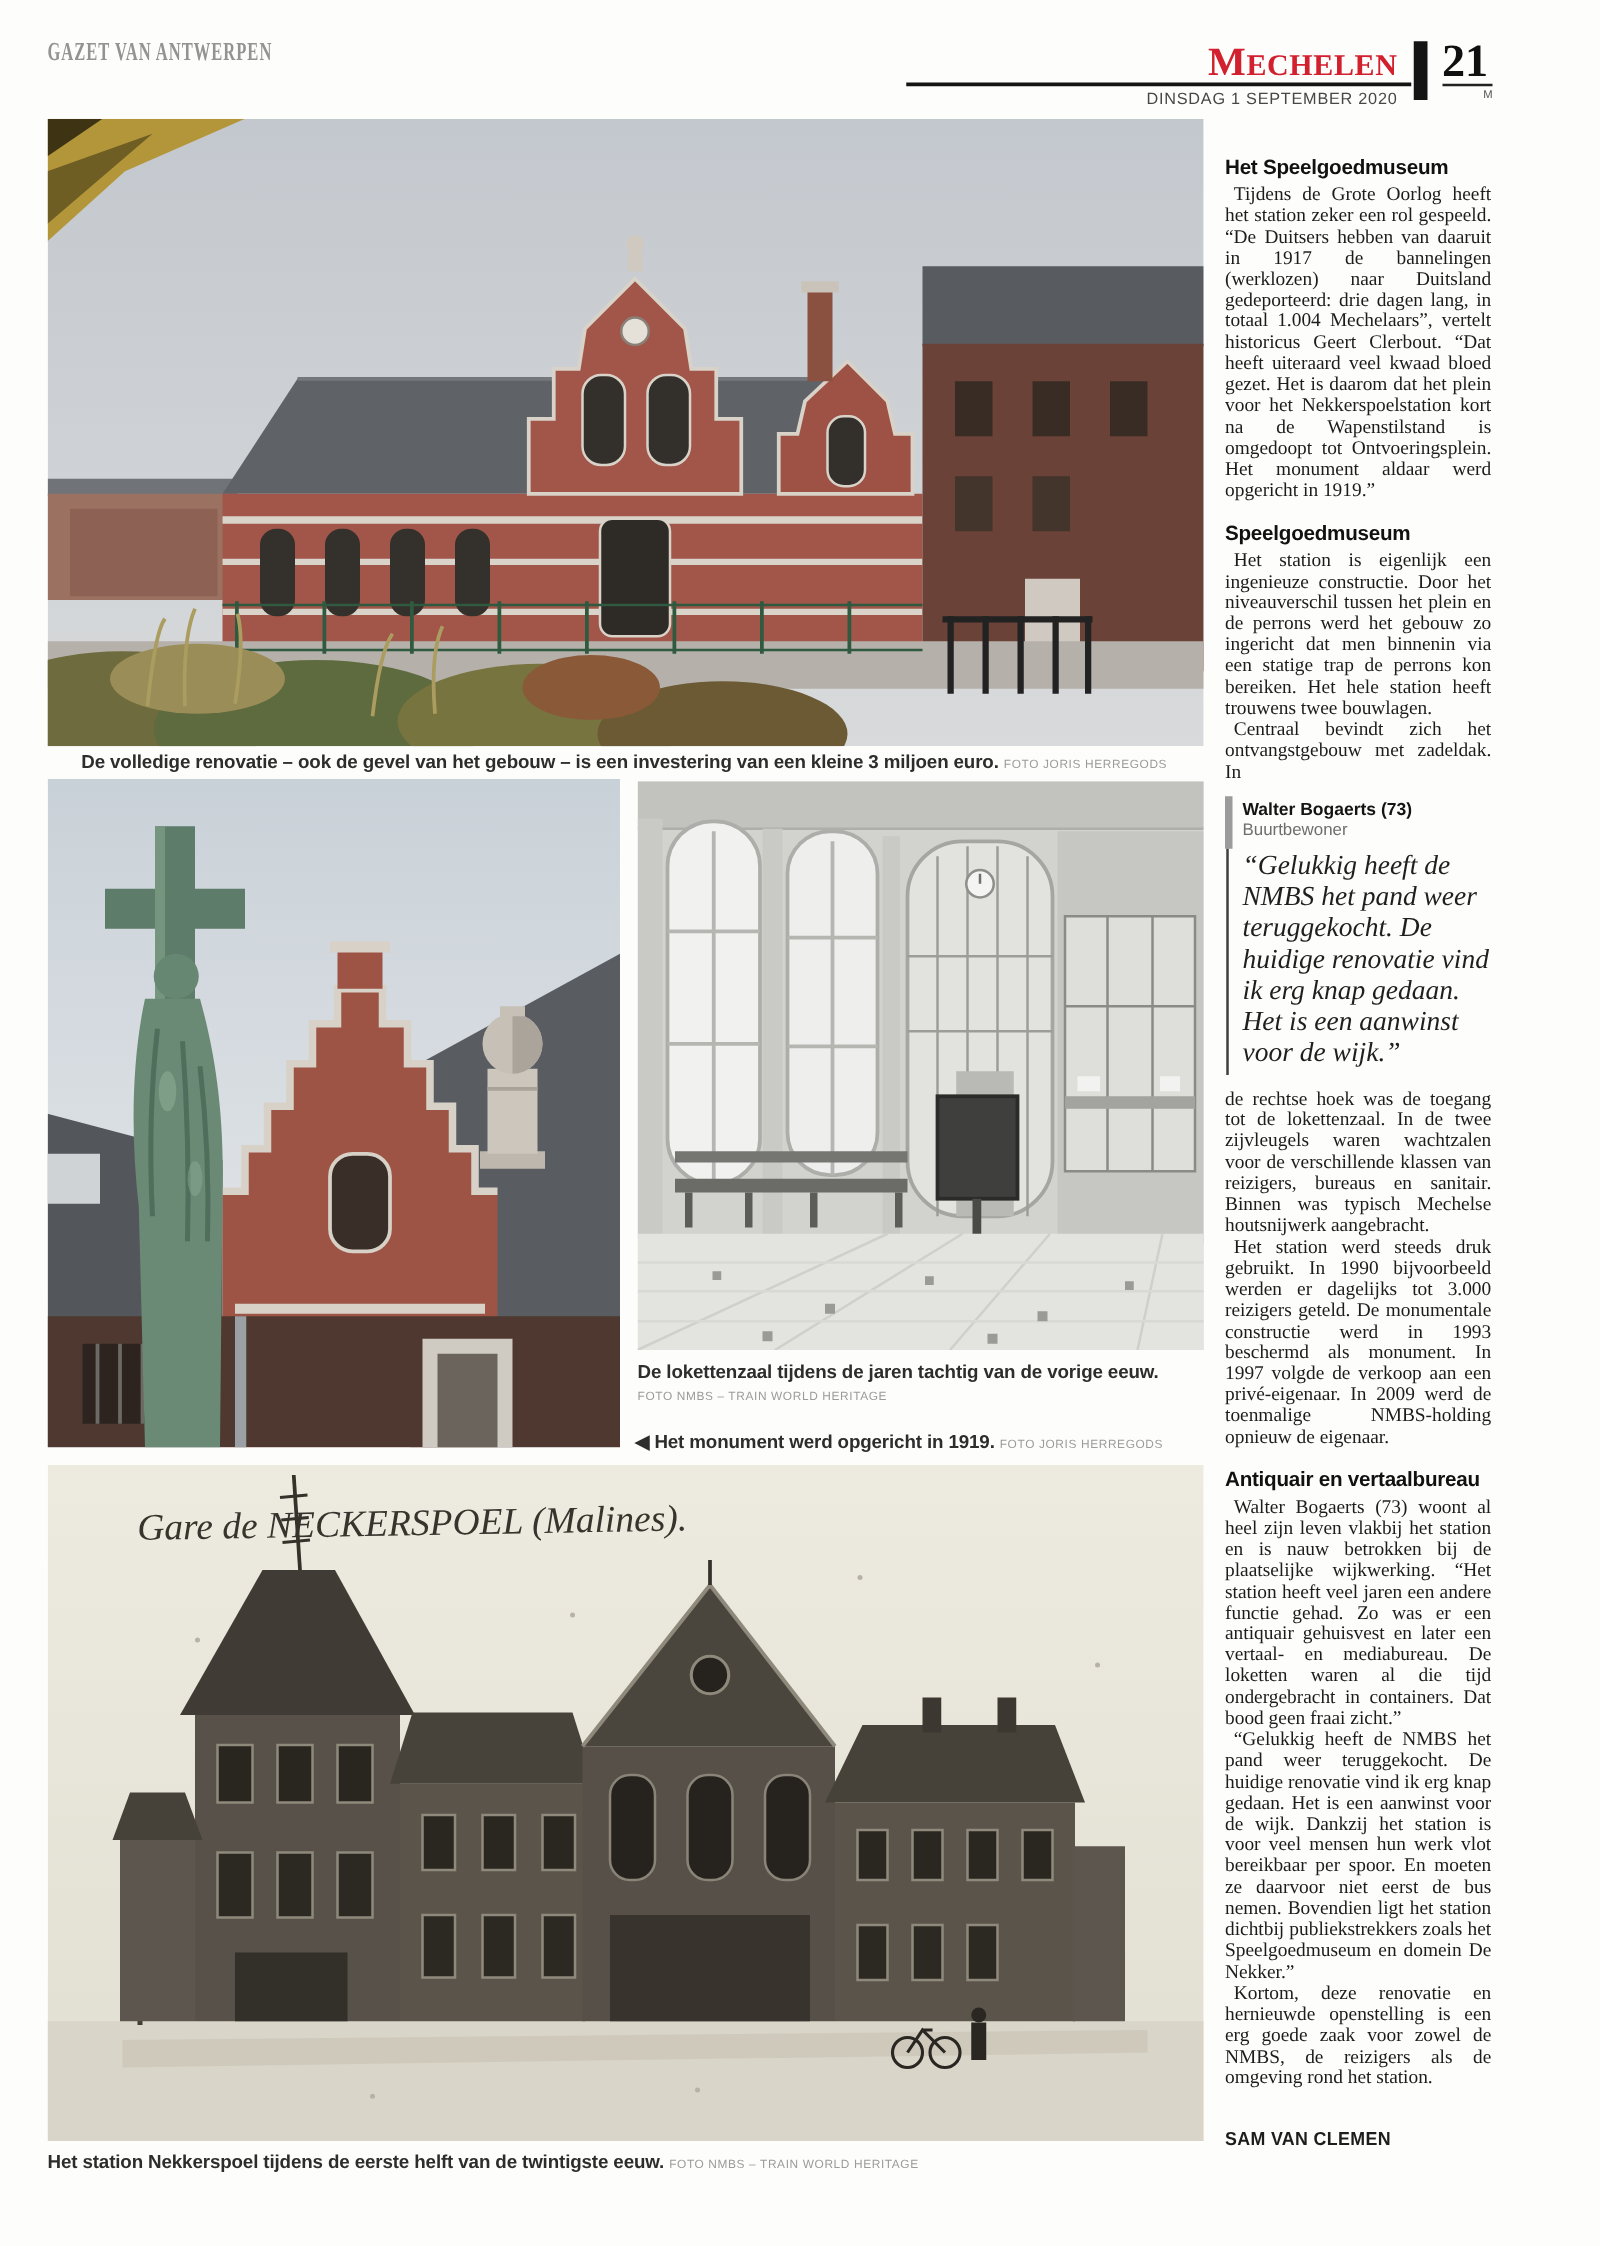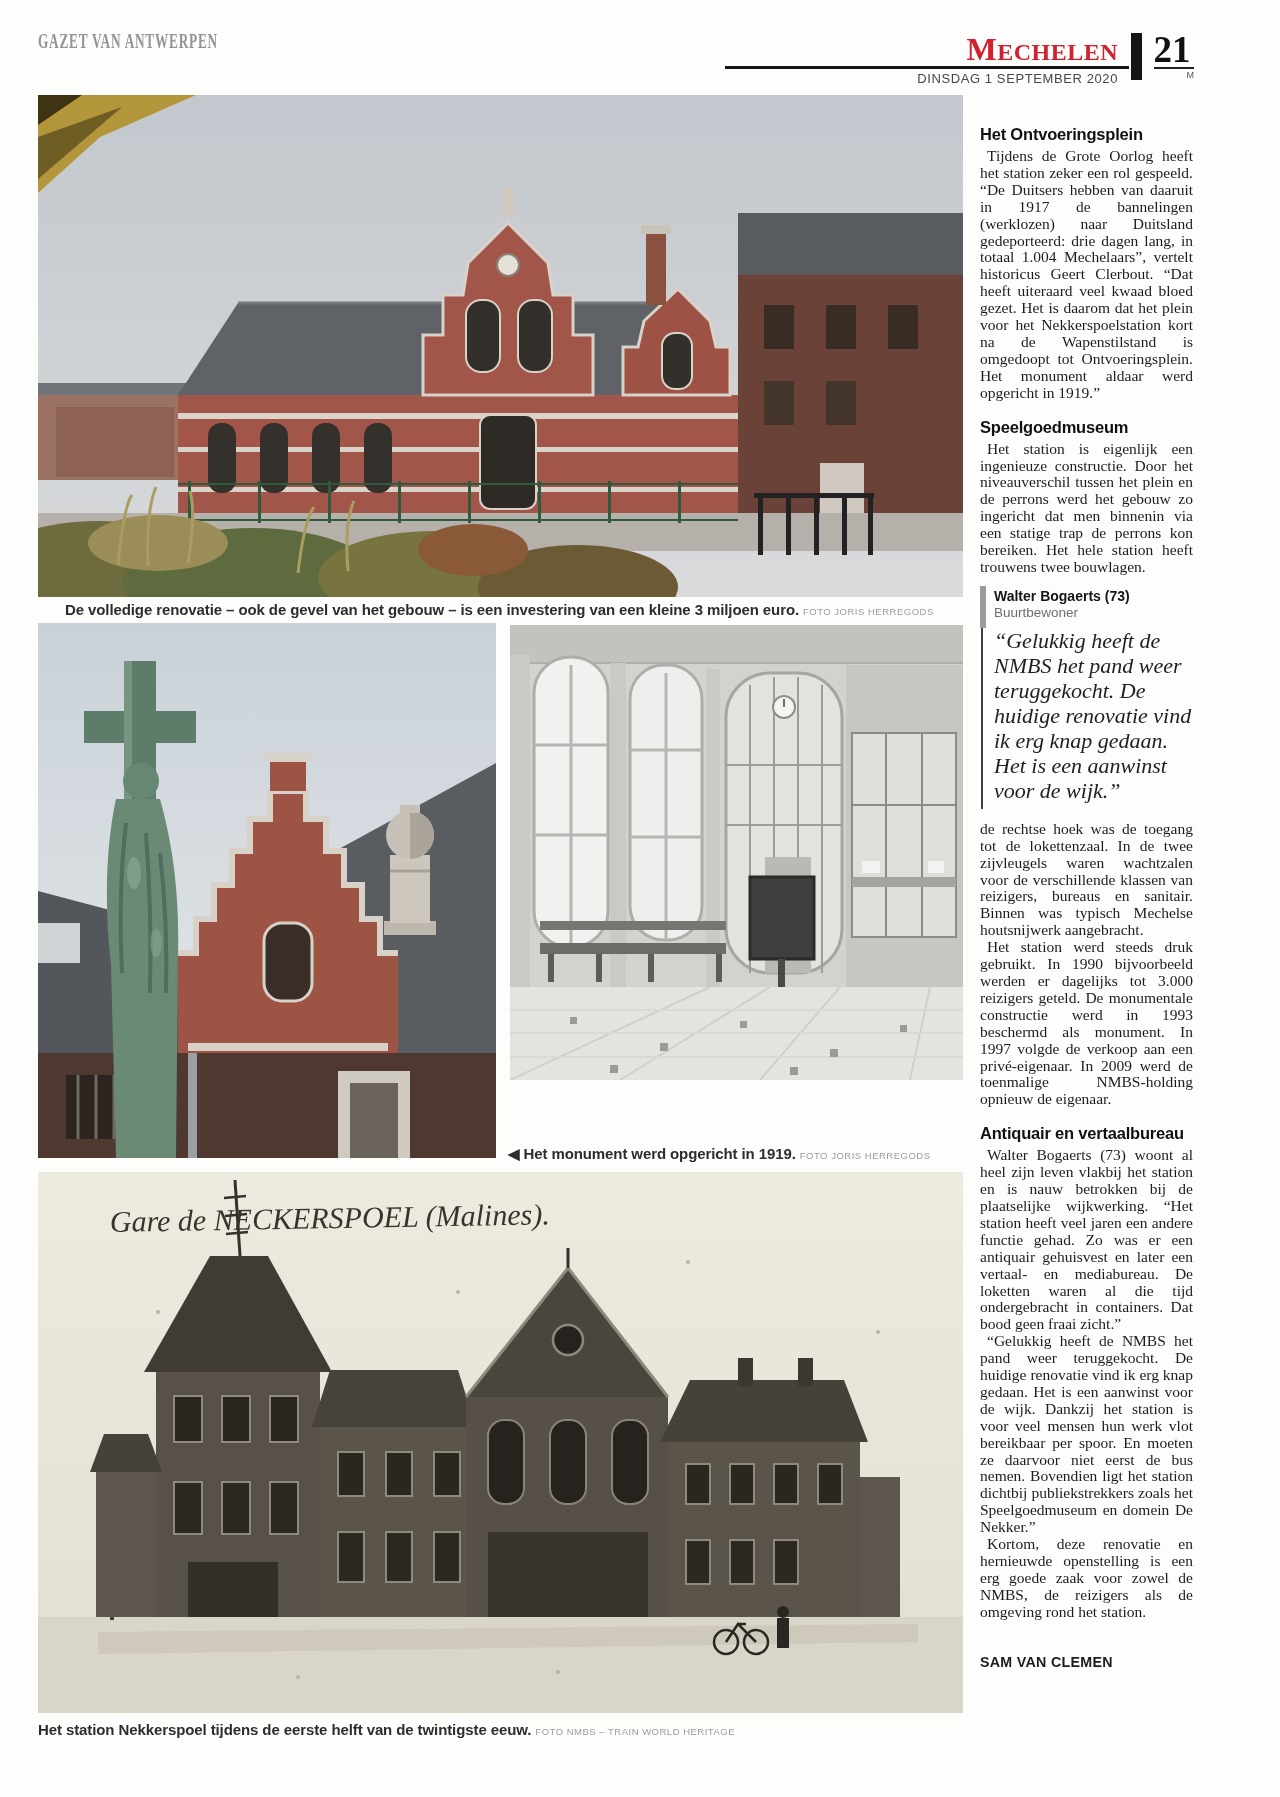--- a/index.html
+++ b/index.html
@@ -268,20 +268,24 @@
       <rect x="60" y="392" width="7" height="7" fill="#9a9a97"></rect>
       <rect x="150" y="418" width="8" height="8" fill="#9a9a97"></rect>
       <rect x="230" y="396" width="7" height="7" fill="#9a9a97"></rect>
       <rect x="320" y="424" width="8" height="8" fill="#9a9a97"></rect>
       <rect x="390" y="400" width="7" height="7" fill="#9a9a97"></rect>
       <rect x="100" y="440" width="8" height="8" fill="#9a9a97"></rect>
       <rect x="280" y="442" width="8" height="8" fill="#9a9a97"></rect>
     </svg>
   </div>
 
+  <div class="abs" style="left:510px;top:1088px;width:445px;">
+    <span class="caption">De lokettenzaal tijdens de jaren tachtig van de vorige eeuw.</span>
+    <span class="credit">FOTO NMBS – TRAIN WORLD HERITAGE</span>
+  </div>
 
   <div class="abs" style="left:508px;top:1144px;width:455px;">
     <span class="caption">◀ Het monument werd opgericht in 1919.</span>
     <span class="credit">FOTO JORIS HERREGODS</span>
   </div>
 
   <div class="abs photo" style="left:38px;top:1172px;width:925px;height:541px;">
     <svg width="925" height="541" viewBox="0 0 925 541">
       <defs>
         <linearGradient id="sky3" x1="0" y1="0" x2="0" y2="1">
@@ -364,25 +368,26 @@
       <circle cx="260" cy="505" r="2" fill="#b7b2a4"></circle>
     </svg>
   </div>
 
   <div class="abs" style="left:38px;top:1720px;width:920px;">
     <span class="caption">Het station Nekkerspoel tijdens de eerste helft van de twintigste eeuw.</span>
     <span class="credit">FOTO  NMBS – TRAIN WORLD HERITAGE</span>
   </div>
 
   <div class="abs article">
-    <h3 class="col-head">Het Ontvoeringsplein</h3>
+    <h3 class="col-head">Het Speelgoedmuseum</h3>
     <p class="bodyp">Tijdens de Grote Oorlog heeft het station zeker een rol gespeeld. “De Duitsers hebben van daaruit in 1917 de bannelingen (werklozen) naar Duitsland gedeporteerd: drie dagen lang, in totaal 1.004 Mechelaars”, vertelt historicus Geert Clerbout. “Dat heeft uiteraard veel kwaad bloed gezet. Het is daarom dat het plein voor het Nekkerspoelstation kort na de Wapenstilstand is omgedoopt tot Ontvoeringsplein. Het monument aldaar werd opgericht in 1919.”</p>
 
     <h3 class="col-head later">Speelgoedmuseum</h3>
     <p class="bodyp">Het station is eigenlijk een ingenieuze constructie. Door het niveauverschil tussen het plein en de perrons werd het gebouw zo ingericht dat men binnenin via een statige trap de perrons kon bereiken. Het hele station heeft trouwens twee bouwlagen.</p>
+    <p class="bodyp">Centraal bevindt zich het ontvangstgebouw met zadeldak. In</p>
 
     <div class="pullquote">
       <div class="q-bar"></div>
       <div class="q-line"></div>
       <div class="q-name">Walter Bogaerts (73)</div>
       <div class="q-role">Buurtbewoner</div>
       <div class="q-text">“Gelukkig heeft de NMBS het pand weer teruggekocht. De huidige renovatie vind ik erg knap gedaan. Het is een aanwinst voor de wijk.”</div>
     </div>
 
     <p class="bodyp noindent">de rechtse hoek was de toegang tot de lokettenzaal. In de twee zijvleugels waren wachtzalen voor de verschillende klassen van reizigers, bureaus en sanitair. Binnen was typisch Mechelse houtsnijwerk aangebracht.</p>

